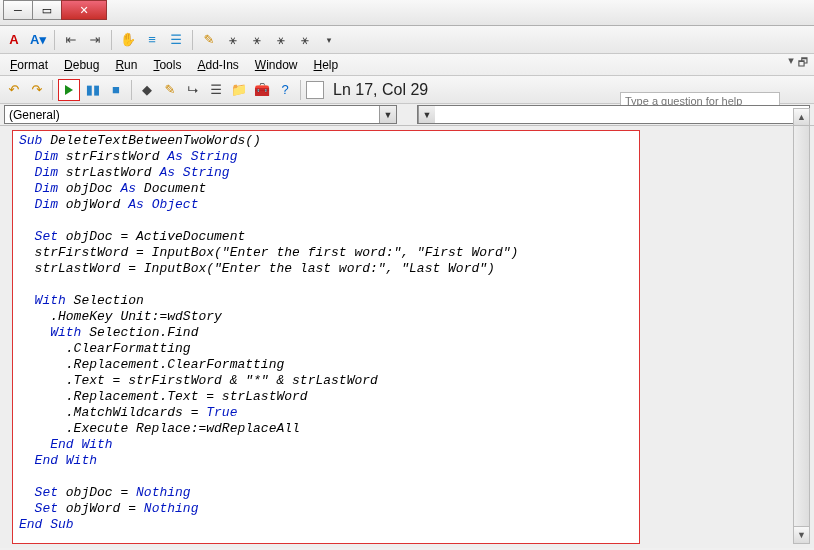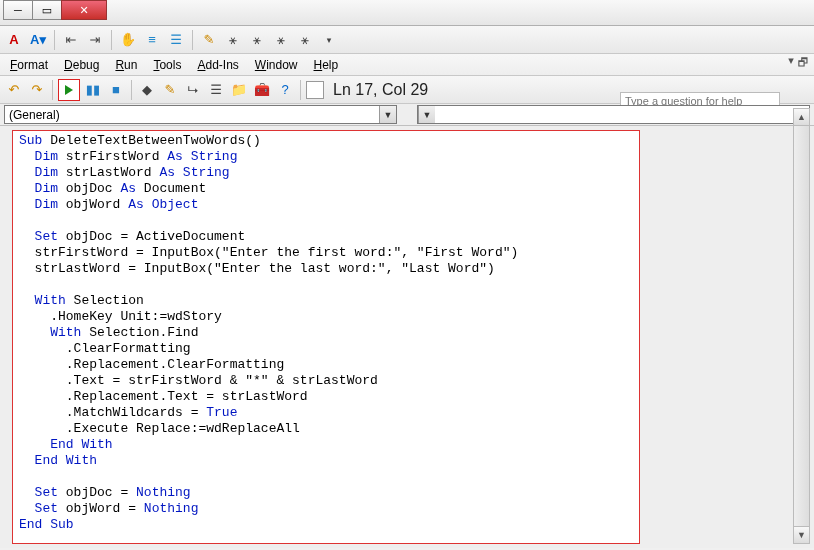--- a/index.html
+++ b/index.html
@@ -98,20 +98,21 @@
     width:17px; height:100%;
     background: linear-gradient(#f0f0f0,#d8d8d8);
     border-left:1px solid #999;
     display:flex; align-items:center; justify-content:center;
     font-size:9px; color:#333;
   }
   .code-area-wrap {
     position:relative;
     padding: 4px;
     background:#eee;
+    font-style:italic;
   }
   .code-area {
     border:1px solid #d33;
     background:#fff;
     font-family: Consolas, "Courier New", monospace;
     font-size: 13px;
     line-height: 16px;
     padding: 2px 6px;
     white-space: pre;
     overflow:auto;

